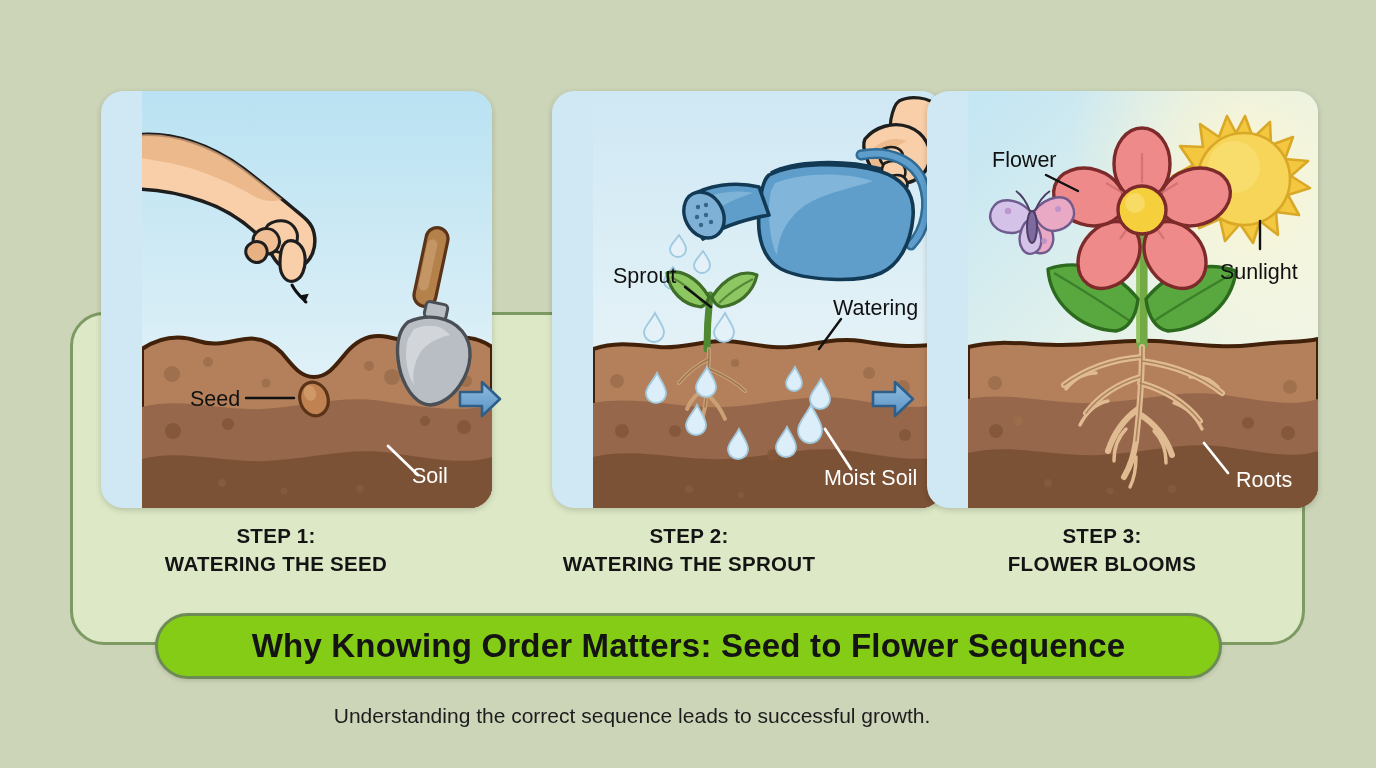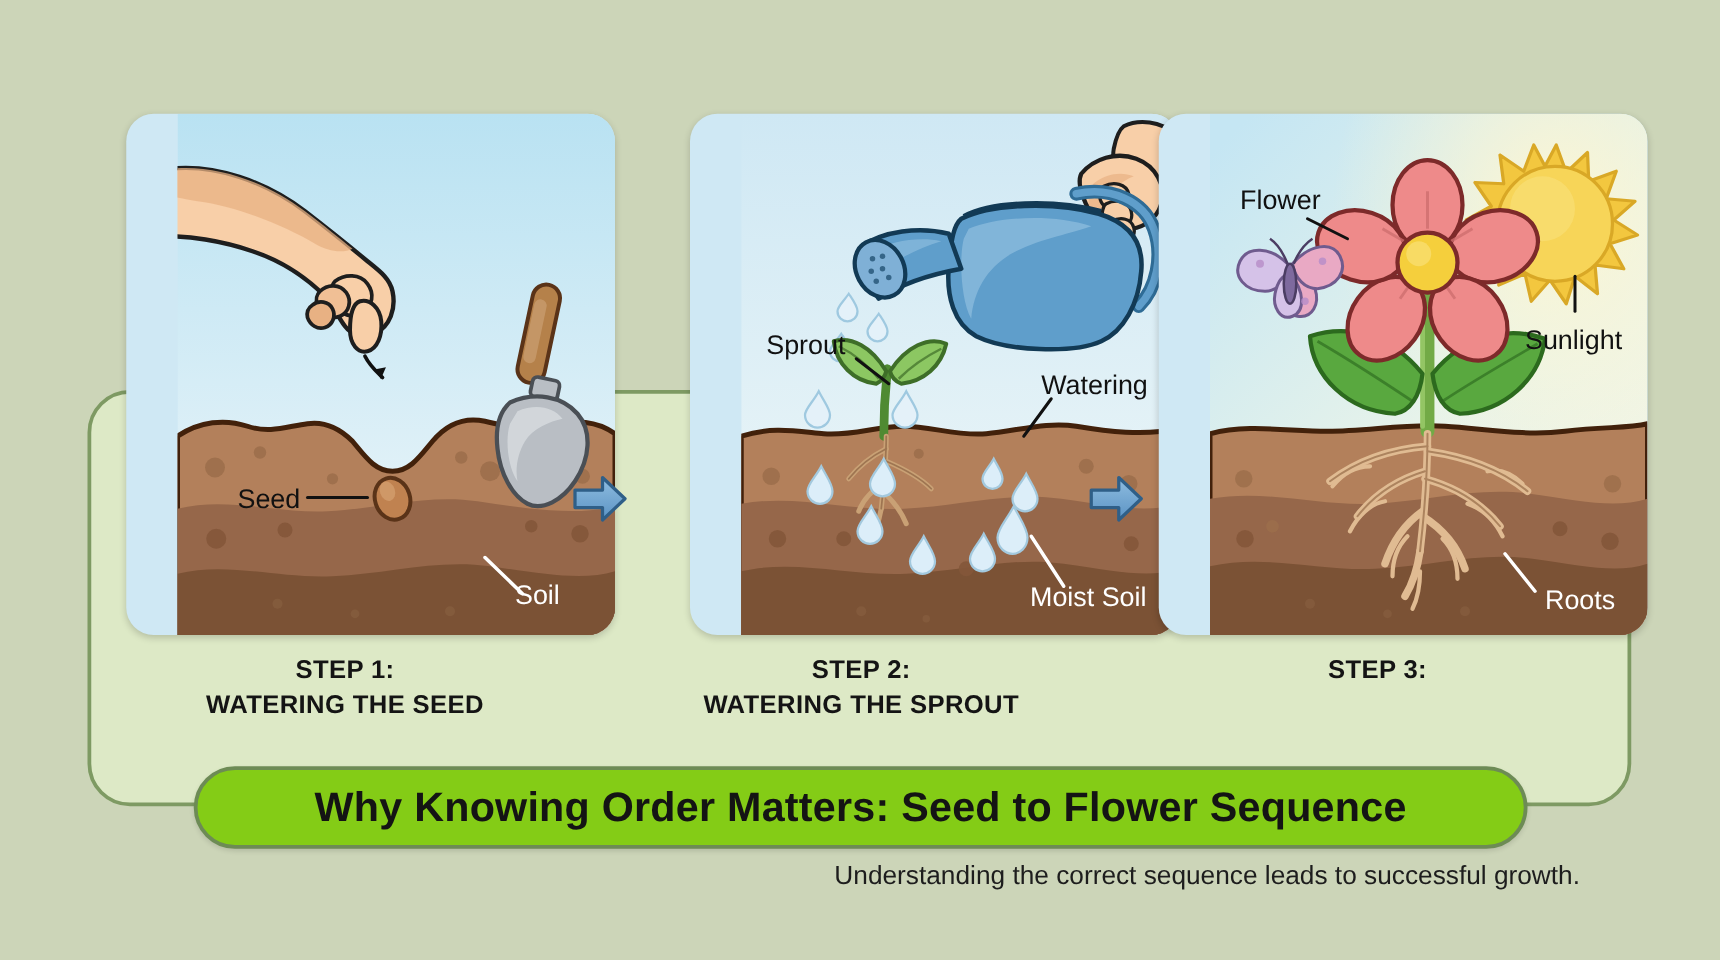--- a/index.html
+++ b/index.html
@@ -80,23 +80,23 @@
   #title-text {
     font-size: 33px;
     font-weight: bold;
     color: #141414;
     letter-spacing: 0.2px;
     white-space: nowrap;
   }
 
   #subtitle-text {
     position: absolute;
-    left: 0; top: 689px;
+    left: 0; top: 704px;
     width: 1264px;
-    text-align: right;
+    text-align: center;
     font-size: 21px;
     color: #1d1d1d;
   }
 
   .lbl-dark { font-size: 21.5px; fill: #111; font-family: "Liberation Sans", sans-serif; }
   .lbl-light { font-size: 21.5px; fill: #ffffff; font-family: "Liberation Sans", sans-serif; }
   .leader-dark { stroke: #111; stroke-width: 2.4; fill: none; stroke-linecap: round; }
   .leader-light { stroke: #ffffff; stroke-width: 2.8; fill: none; stroke-linecap: round; }
 </style>
 </head>
@@ -483,18 +483,19 @@
 <div class="step-caption" id="caption-1">
   <div>STEP 1:</div>
   <div>WATERING THE SEED</div>
 </div>
 <div class="step-caption" id="caption-2">
   <div>STEP 2:</div>
   <div>WATERING THE SPROUT</div>
 </div>
 <div class="step-caption" id="caption-3">
   <div>STEP 3:</div>
+  <div>FLOWER BLOOMS</div>
 </div>
 
 <div id="title-pill">
   <span id="title-text">Why Knowing Order Matters: Seed to Flower Sequence</span>
 </div>
 <div id="subtitle-text">Understanding the correct sequence leads to successful growth.</div>
 
 </body></html>

